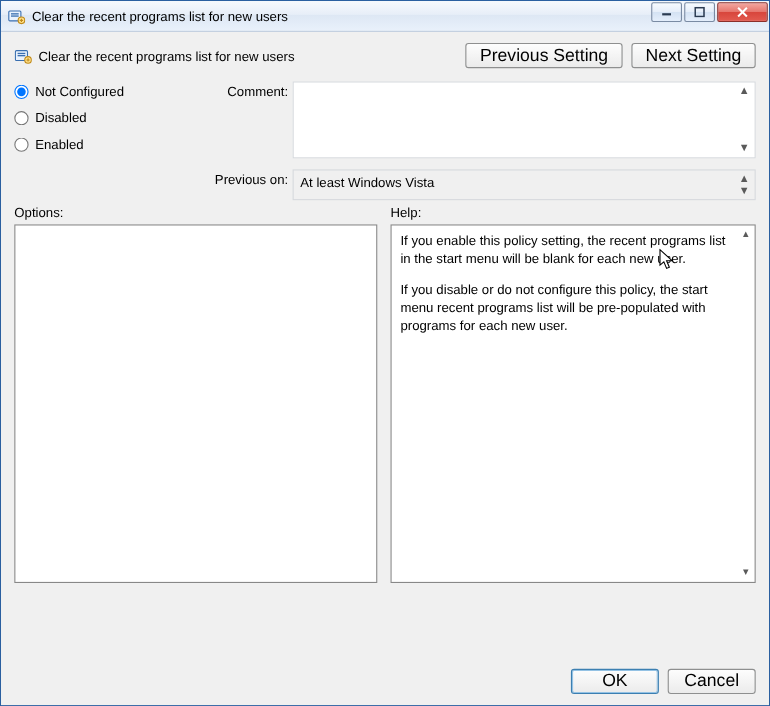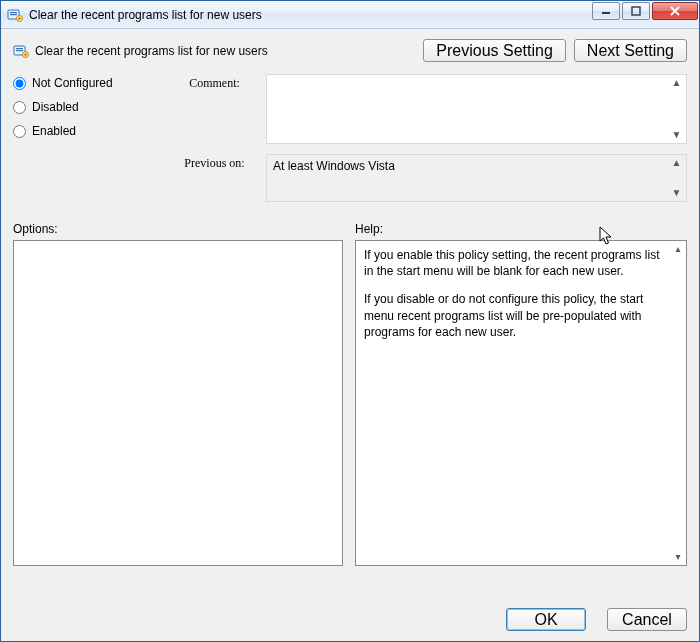--- a/index.html
+++ b/index.html
@@ -73,53 +73,53 @@
     display:grid;
     grid-template-columns:150px 95px 1fr;
     grid-template-rows:auto auto;
     column-gap:4px;
     row-gap:10px;
     align-items:start;
   }
   .radio-col{grid-column:1;grid-row:1 / span 2;display:flex;flex-direction:column;gap:10px;padding-top:2px;}
   .radio-item{display:flex;align-items:center;gap:6px;}
   .radio-item input{margin:0;}
-  .lbl-right{grid-column:2;text-align:center;align-self:start;padding-top:2px;font-family:Liberation Serif, serif;}
+  .lbl-right{grid-column:2;text-align:right;align-self:start;padding-top:2px;}
   .field-box{
     grid-column:3;
     background:#fff;border:1px solid #d6d9dd;
     box-sizing:border-box;position:relative;
     color:#000;
   }
   .comment-box{height:70px;}
-  .supported-box{height:48px;padding:4px 20px 4px 6px;background:#f0f0f0;border-color:#d6d9dd;}
+  .supported-box{height:28px;padding:4px 20px 4px 6px;background:#f0f0f0;border-color:#d6d9dd;}
   .tiny-scroll{
     position:absolute;right:2px;width:15px;display:flex;flex-direction:column;justify-content:space-between;
     top:2px;bottom:2px;
   }
   .tiny-arrow{
     width:15px;height:12px;display:flex;align-items:center;justify-content:center;
     color:#5a5a5a;font-size:10px;line-height:1;
   }
   
-  .labels-row{display:flex;margin-top:20px;margin-bottom:4px;gap:12px;align-items:center;}
+  .labels-row{display:flex;margin-top:4px;margin-bottom:4px;gap:12px;align-items:center;}
   .labels-row .options-label{width:330px;}
   .labels-row .help-label{flex:1;}
   .panels{display:flex;gap:12px;height:326px;}
   .panel{
     background:#fff;border:1px solid #888;box-sizing:border-box;
     padding:6px 18px 6px 8px;position:relative;font-size:12px;line-height:1.35;
   }
   .panel.options{width:330px;}
   .panel.help{flex:1;}
   .scroll-strip{position:absolute;right:0;top:0;bottom:0;width:16px;display:flex;flex-direction:column;justify-content:space-between;align-items:center;}
   .scroll-strip .tiny-arrow{height:16px;}
   
   .footer{
-    position:absolute;right:12px;bottom:10px;display:flex;gap:21px;
+    position:absolute;right:12px;bottom:10px;display:flex;gap:8px;
   }
   .footer .btn{min-width:80px;}
   
   .cursor{
     position:absolute; pointer-events:none;
     left:598px; top:197px;
   }
 </style>
 </head>
 <body>

